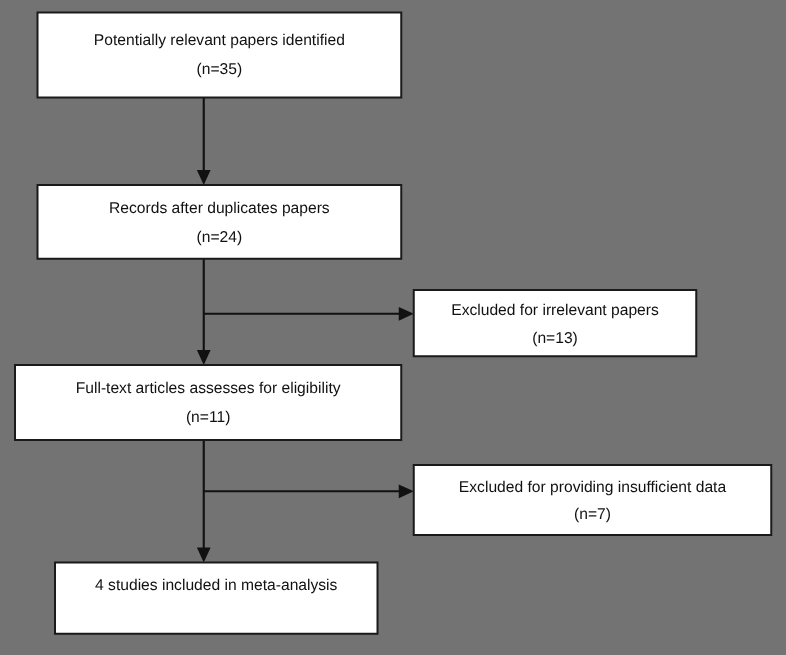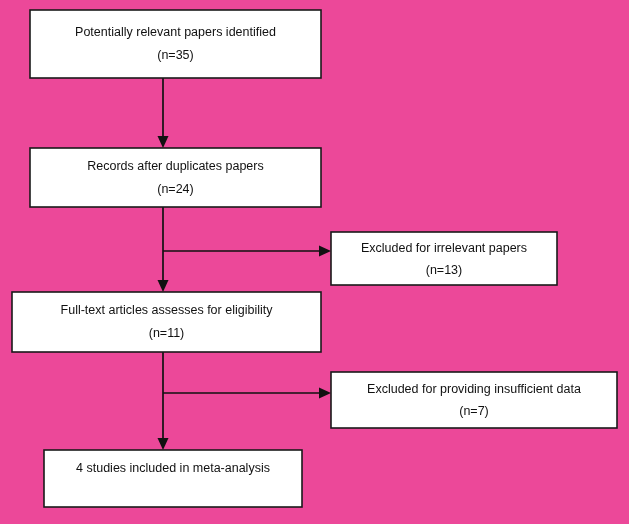--- a/index.html
+++ b/index.html
@@ -8,21 +8,21 @@
     padding: 0;
     background: #ffffff;
   }
   body {
     font-family: "Liberation Sans", sans-serif;
   }
   #diagram-root {
     position: relative;
     width: 629px;
     height: 524px;
-    background: #ec4899;
+    background: #737373;
     overflow: hidden;
   }
   svg.flow-canvas {
     position: absolute;
     top: 0;
     left: 0;
     width: 629px;
     height: 524px;
     display: block;
   }

